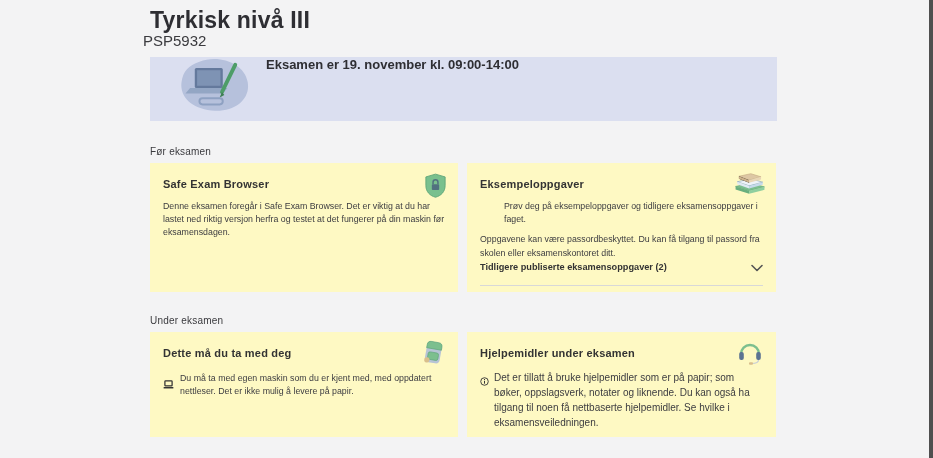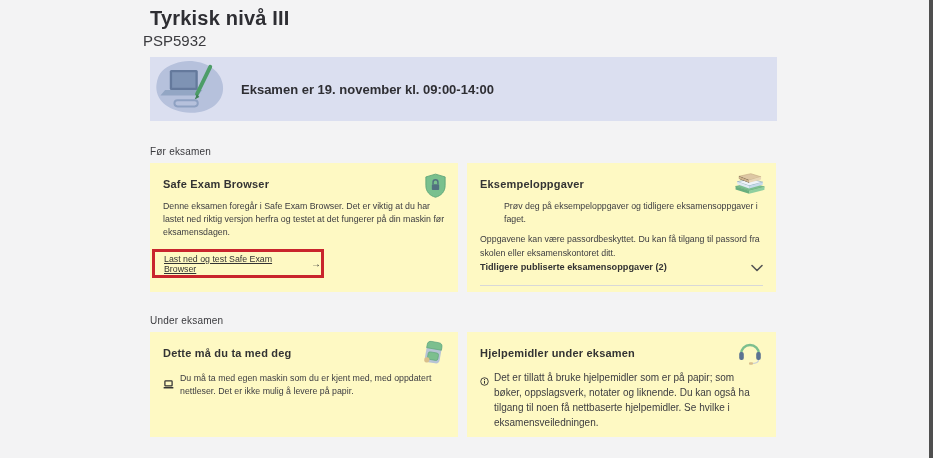--- a/index.html
+++ b/index.html
@@ -5,25 +5,25 @@
   * { margin:0; padding:0; box-sizing:border-box; }
   html,body { width:933px; height:458px; }
   body {
     font-family:"Liberation Sans", sans-serif;
     background:#f3f3f4;
     color:#333;
     position:relative;
     overflow:hidden;
   }
   .abs { position:absolute; }
-  .page-title { left:150px; top:7px; font-size:20px; font-weight:700; color:#2e2e33; letter-spacing:.2px; }
+  .page-title { left:150px; top:7px; font-size:23px; font-weight:700; color:#2e2e33; letter-spacing:.2px; }
   .subject-code { left:143px; top:32px; font-size:15px; color:#3a3a3e; }
 
   .banner { left:150px; top:57px; width:627px; height:64px; background:#dbdff0;
-            display:flex; align-items:center; gap:12px; padding:0 1px; }
+            display:flex; gap:12px; padding:0 26px; }
   .banner-title { font-size:13px; font-weight:700; color:#2e2e33; }
   .banner-sub { font-size:9.5px; margin-top:3px; color:#3a3a3e; }
 
   .section-label { font-size:10px; font-weight:500; color:#3a3a3e; letter-spacing:.2px; }
 
   .card { position:absolute; background:#fef9c3; padding:15px 13px; }
   .card-title { font-size:11px; font-weight:700; color:#333; letter-spacing:.2px; }
   .card-body { font-size:8.8px; line-height:1.5; color:#3c3c40; margin-top:10px; }
   .card-icon { position:absolute; }
 
@@ -72,24 +72,20 @@
 <div class="card" style="left:150px; top:163px; width:308px; height:129px;">
   <div class="card-title">Safe Exam Browser</div>
   <span class="card-icon" style="right:12px; top:10px;">
     <svg width="21" height="25" viewBox="0 0 24 28">
       <path d="M12 1 L23 4.2 V14 C23 21 18.4 25.8 12 27.4 C5.6 25.8 1 21 1 14 V4.2 Z" fill="#79c08e" stroke="#5ba377" stroke-width="1"></path>
       <path d="M9.2 12.5 v-2.3 a2.8 2.8 0 0 1 5.6 0 v2.3" stroke="#51707f" stroke-width="1.7" fill="none"></path>
       <rect x="7.8" y="12.5" width="8.4" height="6.6" rx="1" fill="#51707f"></rect>
     </svg>
   </span>
   <p class="card-body" style="width:282px;">Denne eksamen foregår i Safe Exam Browser. Det er viktig at du har lastet ned riktig versjon herfra og testet at det fungerer på din maskin før eksamensdagen.</p>
-  <div class="highlight-box">
-    <a class="seb-link">Last ned og test Safe Exam Browser</a>
-    <span class="seb-arrow">→</span>
-  </div>
 </div>
 
 <div class="card" style="left:467px; top:163px; width:309px; height:129px;">
   <div class="card-title">Eksempeloppgaver</div>
   <span class="card-icon" style="right:9px; top:3px;">
     <svg width="34" height="29" viewBox="0 0 40 34">
       <path d="M3 24 L21 20 L37 24.5 L19 29 Z" fill="#7cbf8e" stroke="#5ba377" stroke-width="0.7"></path>
       <path d="M3 24 L19 29 L19 32.5 L3 27.5 Z" fill="#69af7e"></path>
       <path d="M19 29 L37 24.5 L37 28 L19 32.5 Z" fill="#8fcf9f"></path>
       <path d="M5 18.5 L21 15 L35 19 L19 23.3 Z" fill="#eef3f8" stroke="#7a9ab8" stroke-width="0.7"></path>

